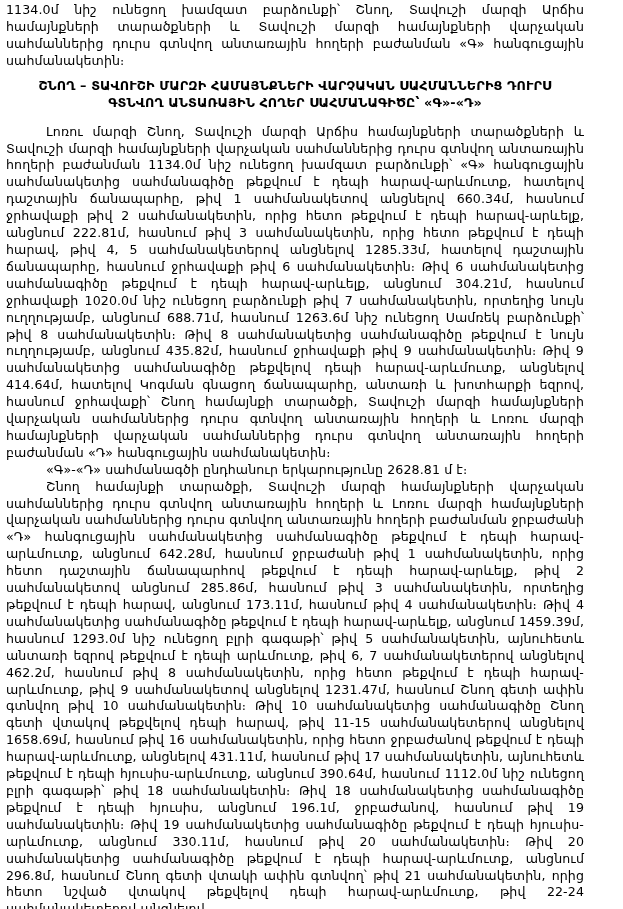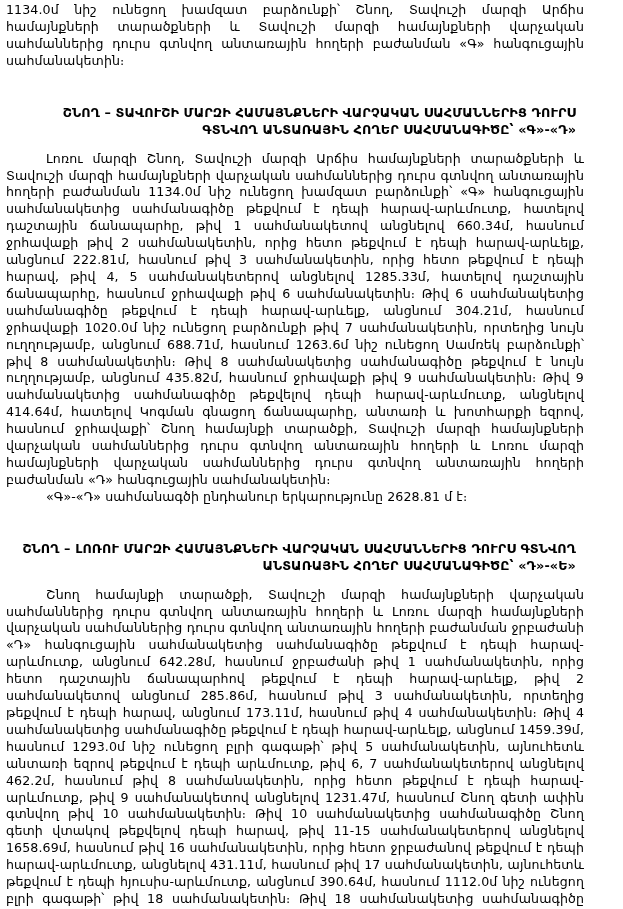--- a/index.html
+++ b/index.html
@@ -23,36 +23,35 @@
   }
   .para {
     margin: 0;
   }
   .indent {
     text-indent: 40px;
   }
   .heading {
     font-size: 12.8px;
     font-weight: bold;
-    text-align: right;
+    text-align: center;
     line-height: 17px;
-    margin: 34px 8px 13px 8px;
+    margin: 7px 8px 13px 8px;
   }
 </style>
 </head>
 <body>
 
 <div class="page">
 
   <p class="para">1134.0մ նիշ ունեցող խամզատ բարձունքի՝ Շնող, Տավուշի մարզի Արճիս համայնքների տարածքների և Տավուշի մարզի համայնքների վարչական սահմաններից դուրս գտնվող անտառային հողերի բաժանման «Գ» հանգուցային սահմանակետին։</p>
 
 
   <h2 class="heading">ՇՆՈՂ – ՏԱՎՈՒՇԻ ՄԱՐԶԻ ՀԱՄԱՅՆՔՆԵՐԻ ՎԱՐՉԱԿԱՆ ՍԱՀՄԱՆՆԵՐԻՑ ԴՈՒՐՍ ԳՏՆՎՈՂ ԱՆՏԱՌԱՅԻՆ ՀՈՂԵՐ ՍԱՀՄԱՆԱԳԻԾԸ՝ «Գ»-«Դ»</h2>
 
   <p class="para indent">Լոռու մարզի Շնող, Տավուշի մարզի Արճիս համայնքների տարածքների և Տավուշի մարզի համայնքների վարչական սահմաններից դուրս գտնվող անտառային հողերի բաժանման 1134.0մ նիշ ունեցող խամզատ բարձունքի՝ «Գ» հանգուցային սահմանակետից սահմանագիծը թեքվում է դեպի հարավ-արևմուտք, հատելով դաշտային ճանապարհը, թիվ 1 սահմանակետով անցնելով 660.34մ, հասնում ջրհավաքի թիվ 2 սահմանակետին, որից հետո թեքվում է դեպի հարավ-արևելք, անցնում 222.81մ, հասնում թիվ 3 սահմանակետին, որից հետո թեքվում է դեպի հարավ, թիվ 4, 5 սահմանակետերով անցնելով 1285.33մ, հատելով դաշտային ճանապարհը, հասնում ջրհավաքի թիվ 6 սահմանակետին։ Թիվ 6 սահմանակետից սահմանագիծը թեքվում է դեպի հարավ-արևելք, անցնում 304.21մ, հասնում ջրհավաքի 1020.0մ նիշ ունեցող բարձունքի թիվ 7 սահմանակետին, որտեղից նույն ուղղությամբ, անցնում 688.71մ, հասնում 1263.6մ նիշ ունեցող Սամռեկ բարձունքի՝ թիվ 8 սահմանակետին։ Թիվ 8 սահմանակետից սահմանագիծը թեքվում է նույն ուղղությամբ, անցնում 435.82մ, հասնում ջրհավաքի թիվ 9 սահմանակետին։ Թիվ 9 սահմանակետից սահմանագիծը թեքվելով դեպի հարավ-արևմուտք, անցնելով 414.64մ, հատելով Կոգման գնացող ճանապարհը, անտառի և խոտհարքի եզրով, հասնում ջրհավաքի՝ Շնող համայնքի տարածքի, Տավուշի մարզի համայնքների վարչական սահմաններից դուրս գտնվող անտառային հողերի և Լոռու մարզի համայնքների վարչական սահմաններից դուրս գտնվող անտառային հողերի բաժանման «Դ» հանգուցային սահմանակետին։</p>
 
   <p class="para indent">«Գ»-«Դ» սահմանագծի ընդհանուր երկարությունը 2628.81 մ է։</p>
 
-  <h2 class="heading">ՇՆՈՂ – ԼՈՌՈՒ ՄԱՐԶԻ ՀԱՄԱՅՆՔՆԵՐԻ ՎԱՐՉԱԿԱՆ ՍԱՀՄԱՆՆԵՐԻՑ ԴՈՒՐՍ ԳՏՆՎՈՂ ԱՆՏԱՌԱՅԻՆ ՀՈՂԵՐ ՍԱՀՄԱՆԱԳԻԾԸ՝ «Դ»-«Ե»</h2>
 
   <p class="para indent">Շնող համայնքի տարածքի, Տավուշի մարզի համայնքների վարչական սահմաններից դուրս գտնվող անտառային հողերի և Լոռու մարզի համայնքների վարչական սահմաններից դուրս գտնվող անտառային հողերի բաժանման ջրբաժանի «Դ» հանգուցային սահմանակետից սահմանագիծը թեքվում է դեպի հարավ-արևմուտք, անցնում 642.28մ, հասնում ջրբաժանի թիվ 1 սահմանակետին, որից հետո դաշտային ճանապարհով թեքվում է դեպի հարավ-արևելք, թիվ 2 սահմանակետով անցնում 285.86մ, հասնում թիվ 3 սահմանակետին, որտեղից թեքվում է դեպի հարավ, անցնում 173.11մ, հասնում թիվ 4 սահմանակետին։ Թիվ 4 սահմանակետից սահմանագիծը թեքվում է դեպի հարավ-արևելք, անցնում 1459.39մ, հասնում 1293.0մ նիշ ունեցող բլրի գագաթի՝ թիվ 5 սահմանակետին, այնուհետև անտառի եզրով թեքվում է դեպի արևմուտք, թիվ 6, 7 սահմանակետերով անցնելով 462.2մ, հասնում թիվ 8 սահմանակետին, որից հետո թեքվում է դեպի հարավ-արևմուտք, թիվ 9 սահմանակետով անցնելով 1231.47մ, հասնում Շնող գետի ափին գտնվող թիվ 10 սահմանակետին։ Թիվ 10 սահմանակետից սահմանագիծը Շնող գետի վտակով թեքվելով դեպի հարավ, թիվ 11-15 սահմանակետերով անցնելով 1658.69մ, հասնում թիվ 16 սահմանակետին, որից հետո ջրբաժանով թեքվում է դեպի հարավ-արևմուտք, անցնելով 431.11մ, հասնում թիվ 17 սահմանակետին, այնուհետև թեքվում է դեպի հյուսիս-արևմուտք, անցնում 390.64մ, հասնում 1112.0մ նիշ ունեցող բլրի գագաթի՝ թիվ 18 սահմանակետին։ Թիվ 18 սահմանակետից սահմանագիծը թեքվում է դեպի հյուսիս, անցնում 196.1մ, ջրբաժանով, հասնում թիվ 19 սահմանակետին։ Թիվ 19 սահմանակետից սահմանագիծը թեքվում է դեպի հյուսիս-արևմուտք, անցնում 330.11մ, հասնում թիվ 20 սահմանակետին։ Թիվ 20 սահմանակետից սահմանագիծը թեքվում է դեպի հարավ-արևմուտք, անցնում 296.8մ, հասնում Շնող գետի վտակի ափին գտնվող՝ թիվ 21 սահմանակետին, որից հետո նշված վտակով թեքվելով դեպի հարավ-արևմուտք, թիվ 22-24 սահմանակետերով անցնելով</p>
 
 </div>
 
 </body></html>

